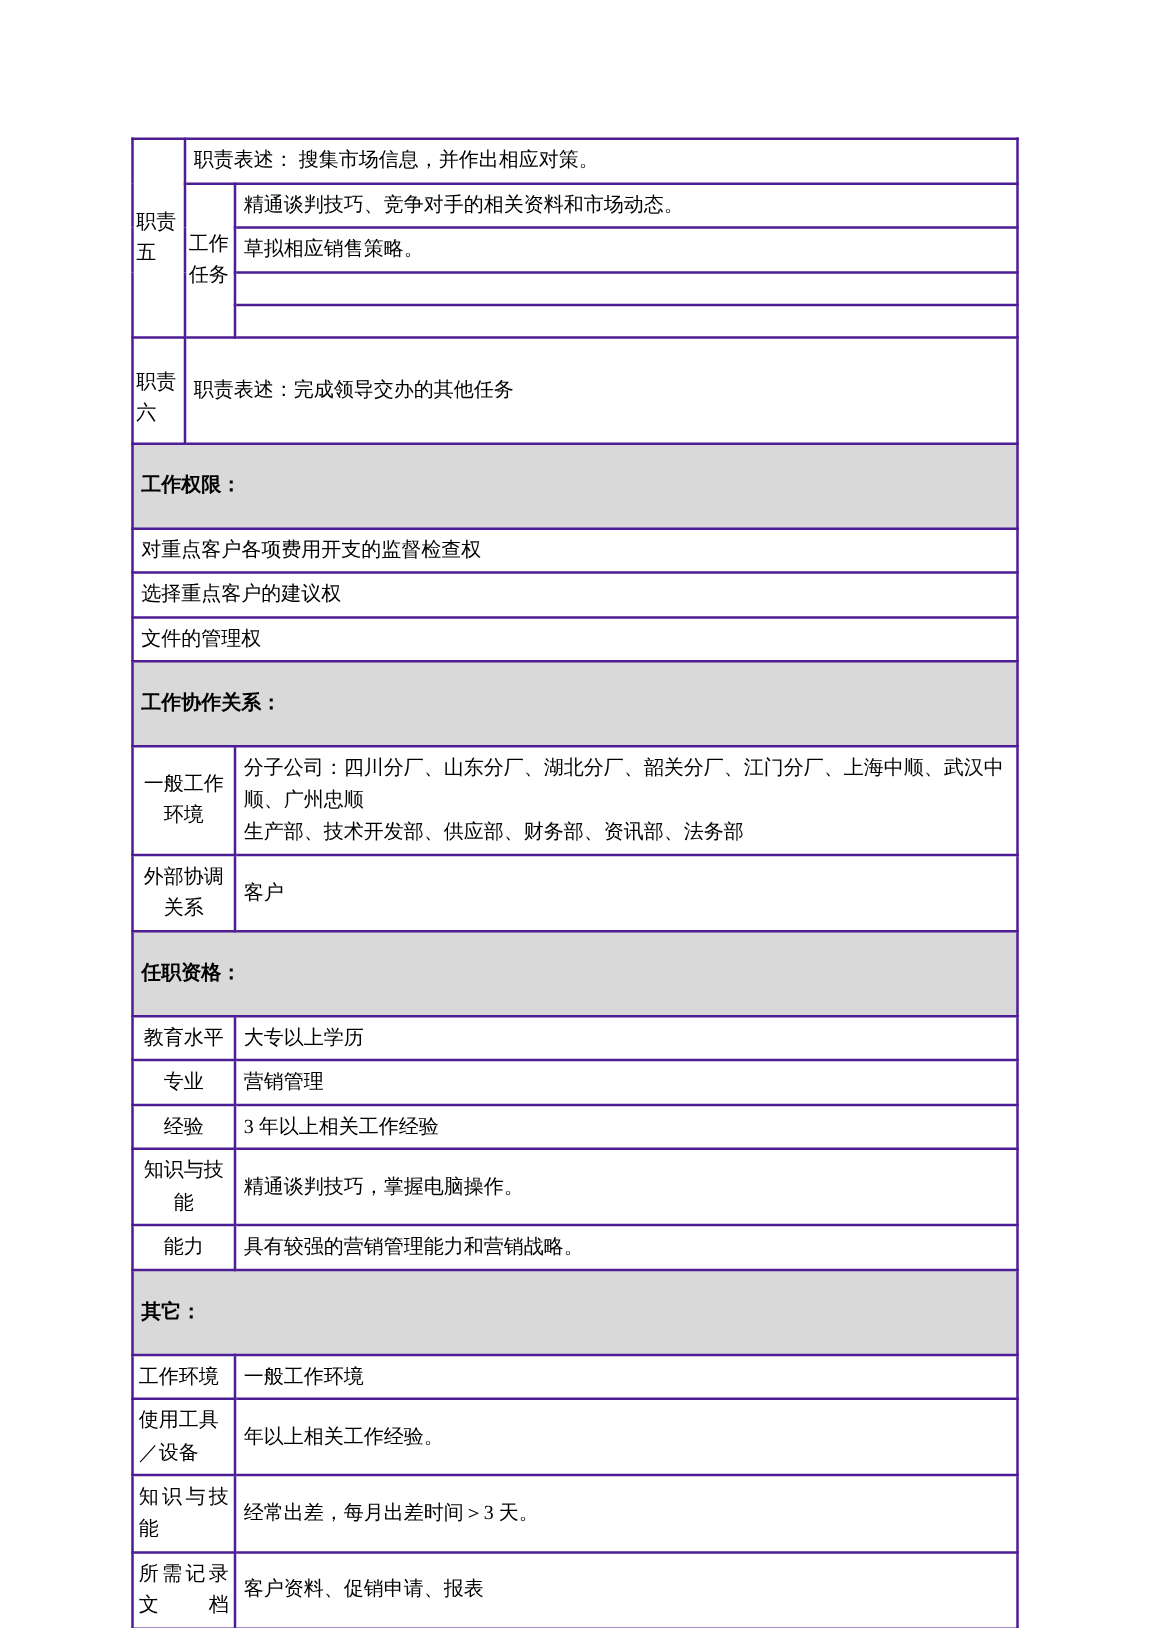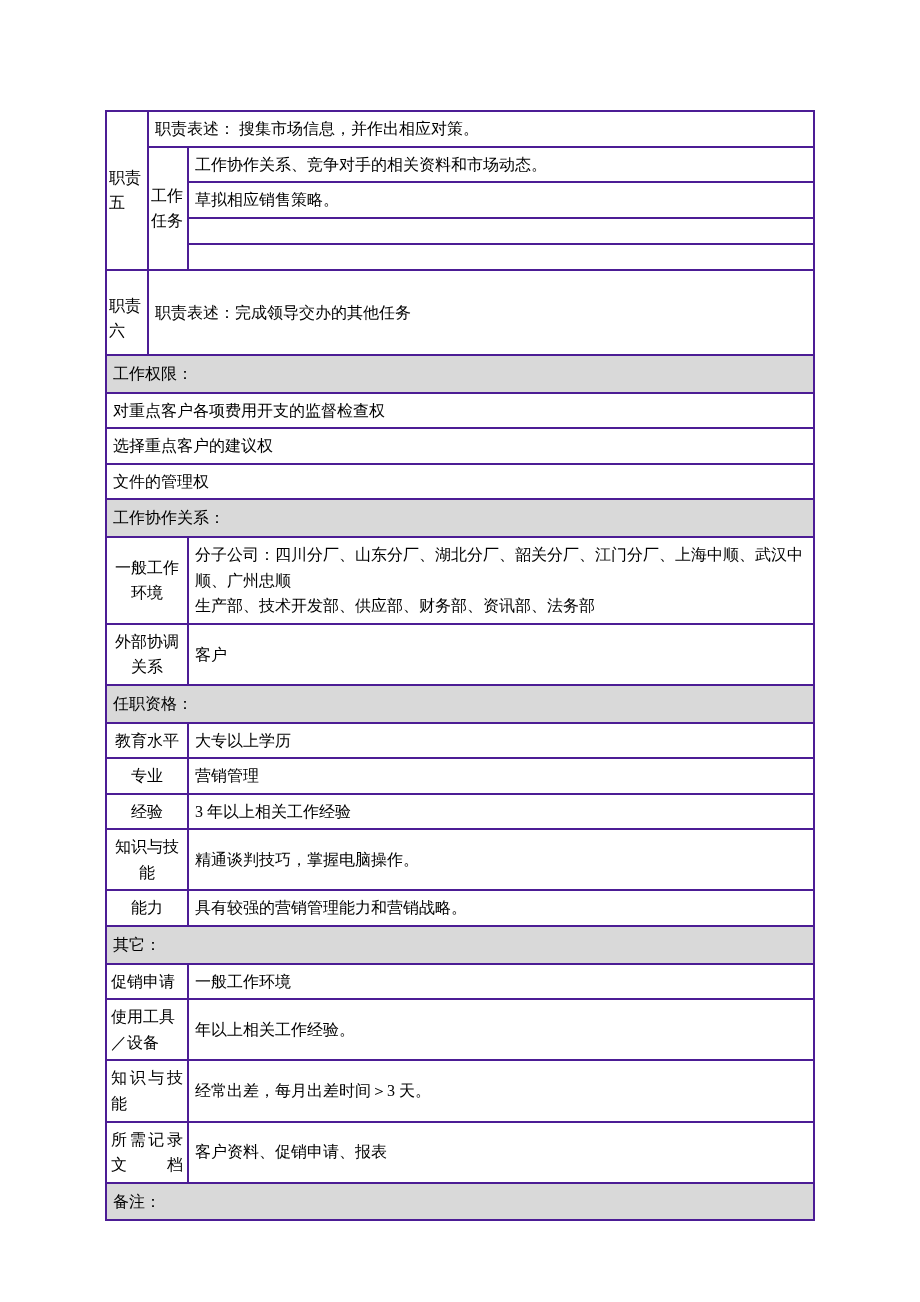--- a/index.html
+++ b/index.html
@@ -43,22 +43,22 @@
     padding: 4px 4px;
   }
   .lcell-just {
     text-align: justify;
     text-align-last: justify;
     width: 82px;
     padding: 4px 4px;
   }
   .sect {
     background: #d9d9d9;
-    font-weight: normal;
-    padding: 5px 6px;
+    font-weight: bold;
+    padding: 20px 6px;
   }
   .emptyrow td { height: 26px; }
 </style>
 </head>
 <body>
 
 <div class="page">
 <table>
 <colgroup>
   <col style="width:42px">
@@ -66,21 +66,21 @@
   <col style="width:auto">
 </colgroup>
 
 <tbody>
         <tr>
   <td class="vcell" rowspan="5">职责五</td>
   <td colspan="2"><span>职责表述：</span><span> 搜集市场信息，并作出相应对策。</span></td>
 </tr>
 <tr>
   <td class="vcell" rowspan="4">工作任务</td>
-  <td>工作协作关系、竞争对手的相关资料和市场动态。</td>
+  <td>精通谈判技巧、竞争对手的相关资料和市场动态。</td>
 </tr>
 <tr>
   <td>草拟相应销售策略。</td>
 </tr>
 <tr class="emptyrow">
   <td></td>
 </tr>
 <tr class="emptyrow">
   <td></td>
 </tr>
@@ -137,21 +137,21 @@
 </tr>
 <tr>
   <td class="lcell" colspan="2">能力</td>
   <td>具有较强的营销管理能力和营销战略。</td>
 </tr>
 
 <tr>
   <td class="sect" colspan="3">其它：</td>
 </tr>
 <tr>
-  <td class="lcell-left" colspan="2">促销申请</td>
+  <td class="lcell-left" colspan="2">工作环境</td>
   <td>一般工作环境</td>
 </tr>
 <tr>
   <td class="lcell-left" colspan="2">使用工具／设备</td>
   <td>年以上相关工作经验。</td>
 </tr>
 <tr>
   <td class="lcell-just" colspan="2">知识与技能</td>
   <td>经常出差，每月出差时间＞3 天。</td>
 </tr>

